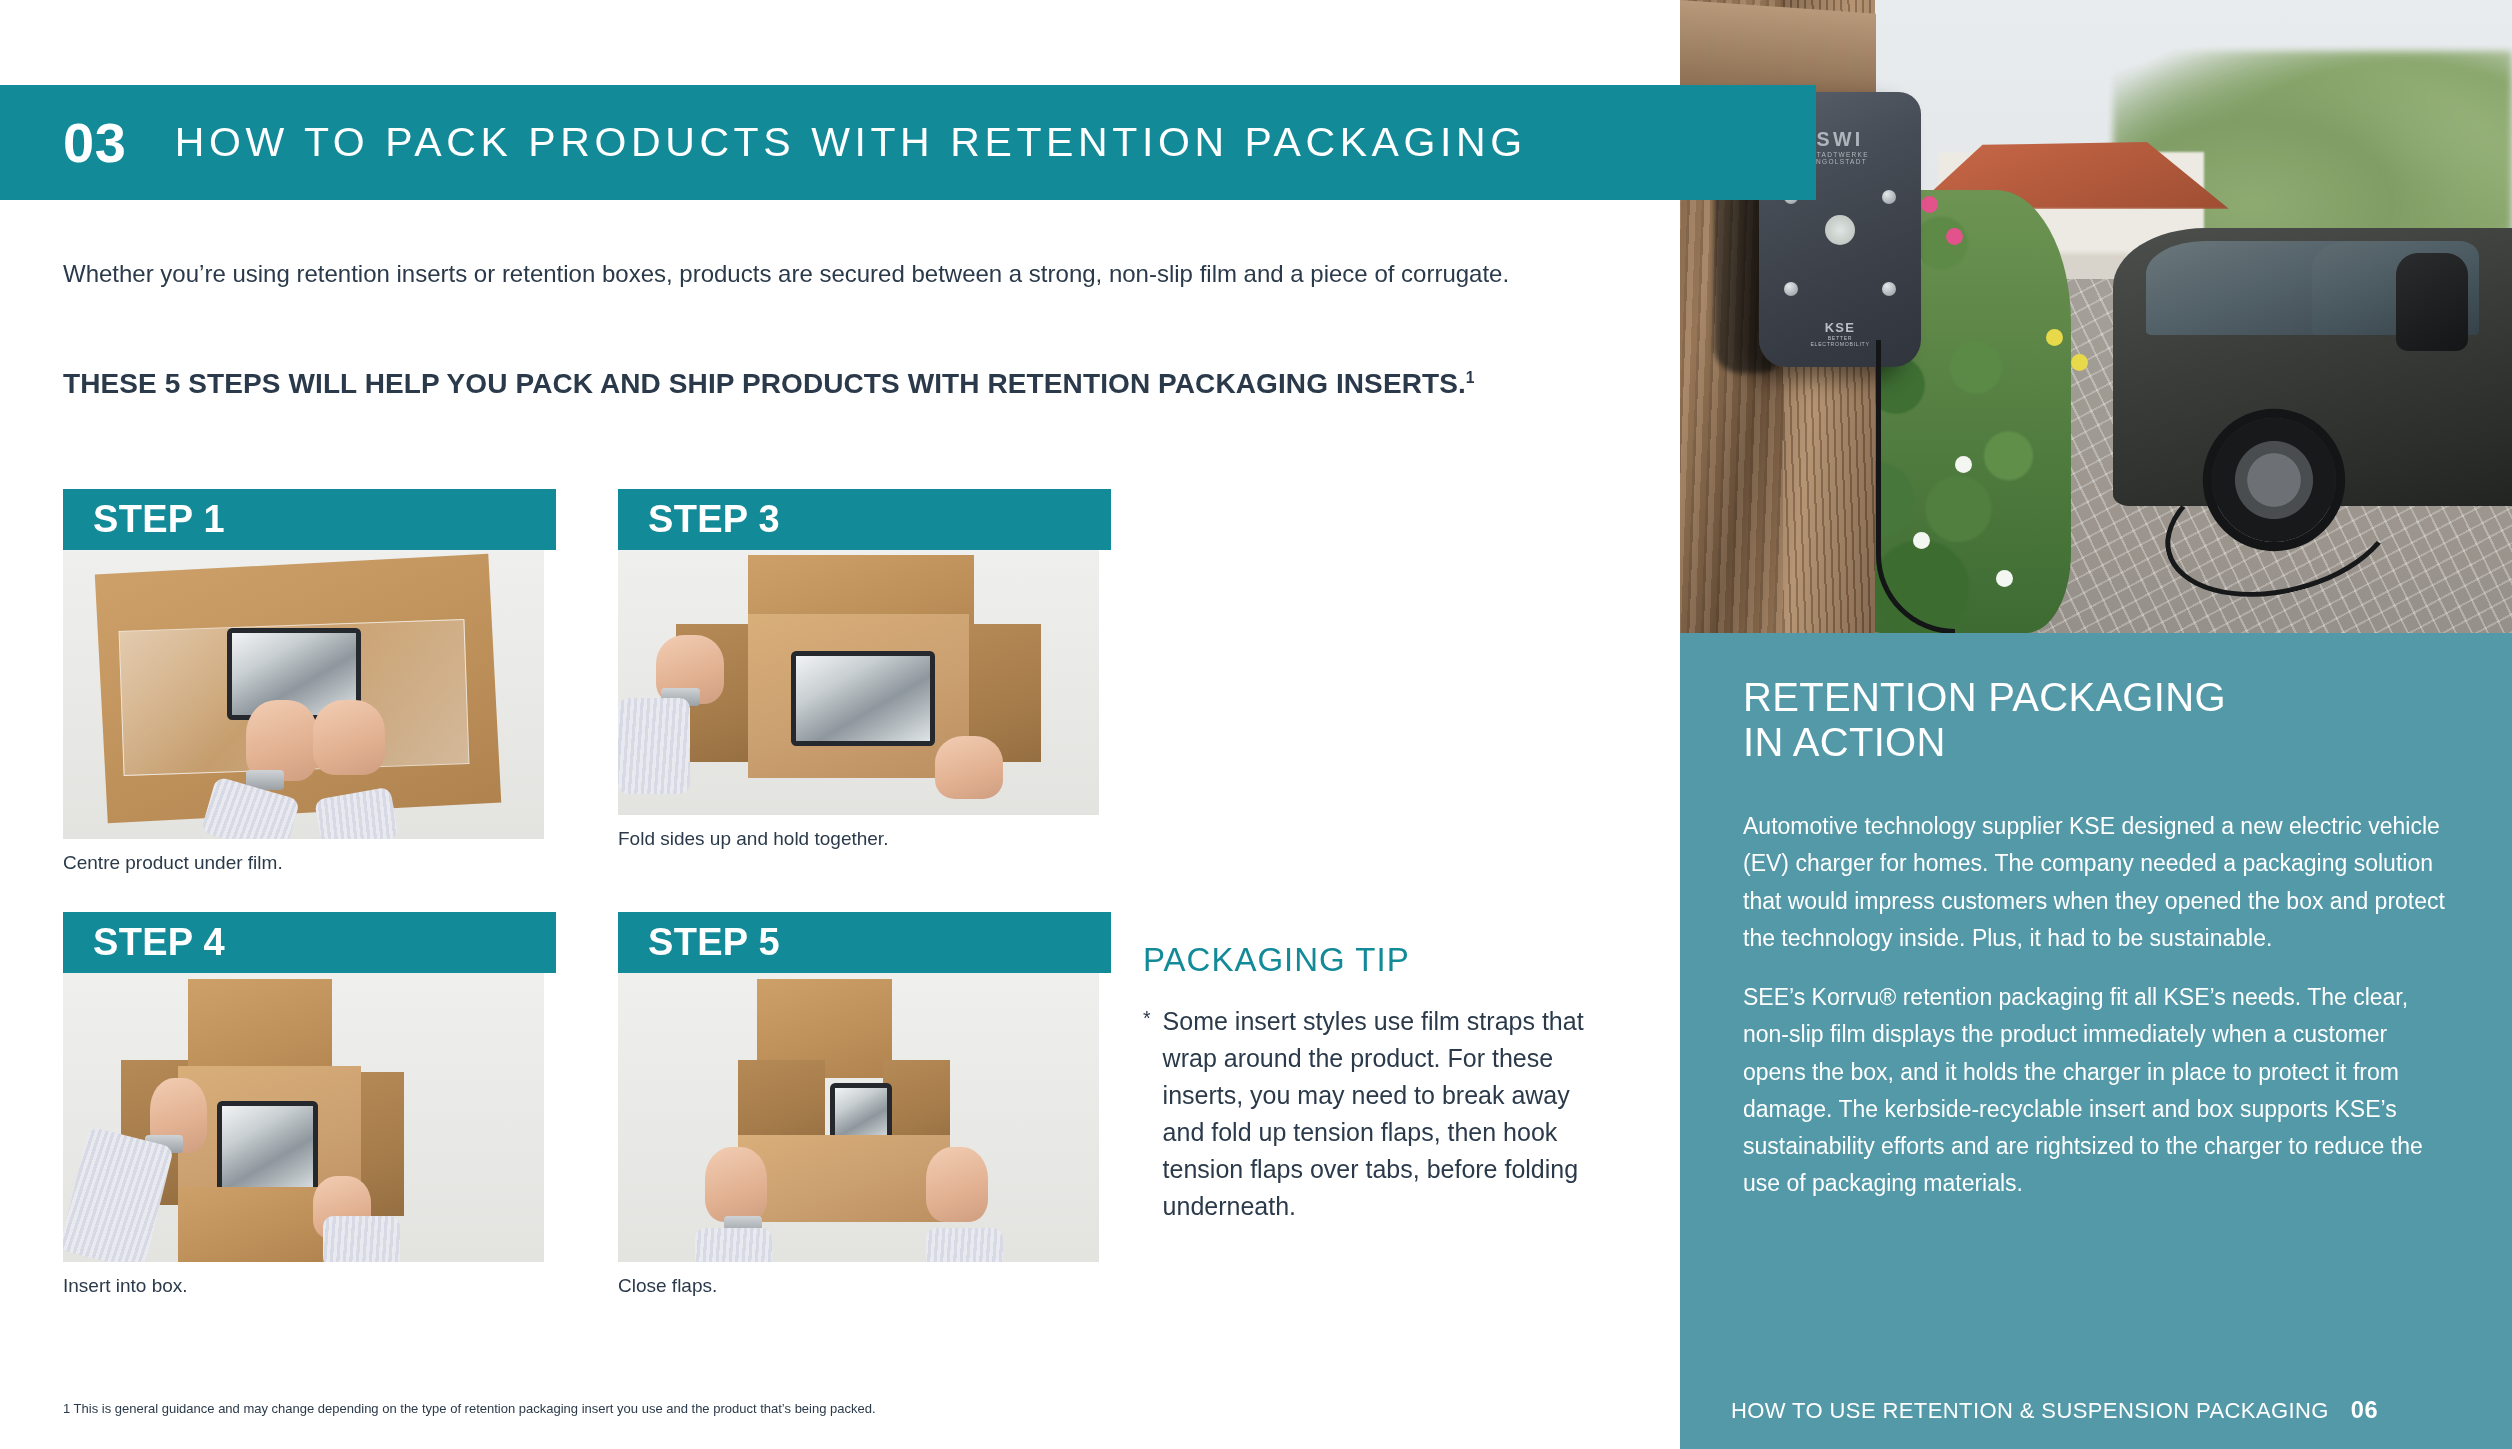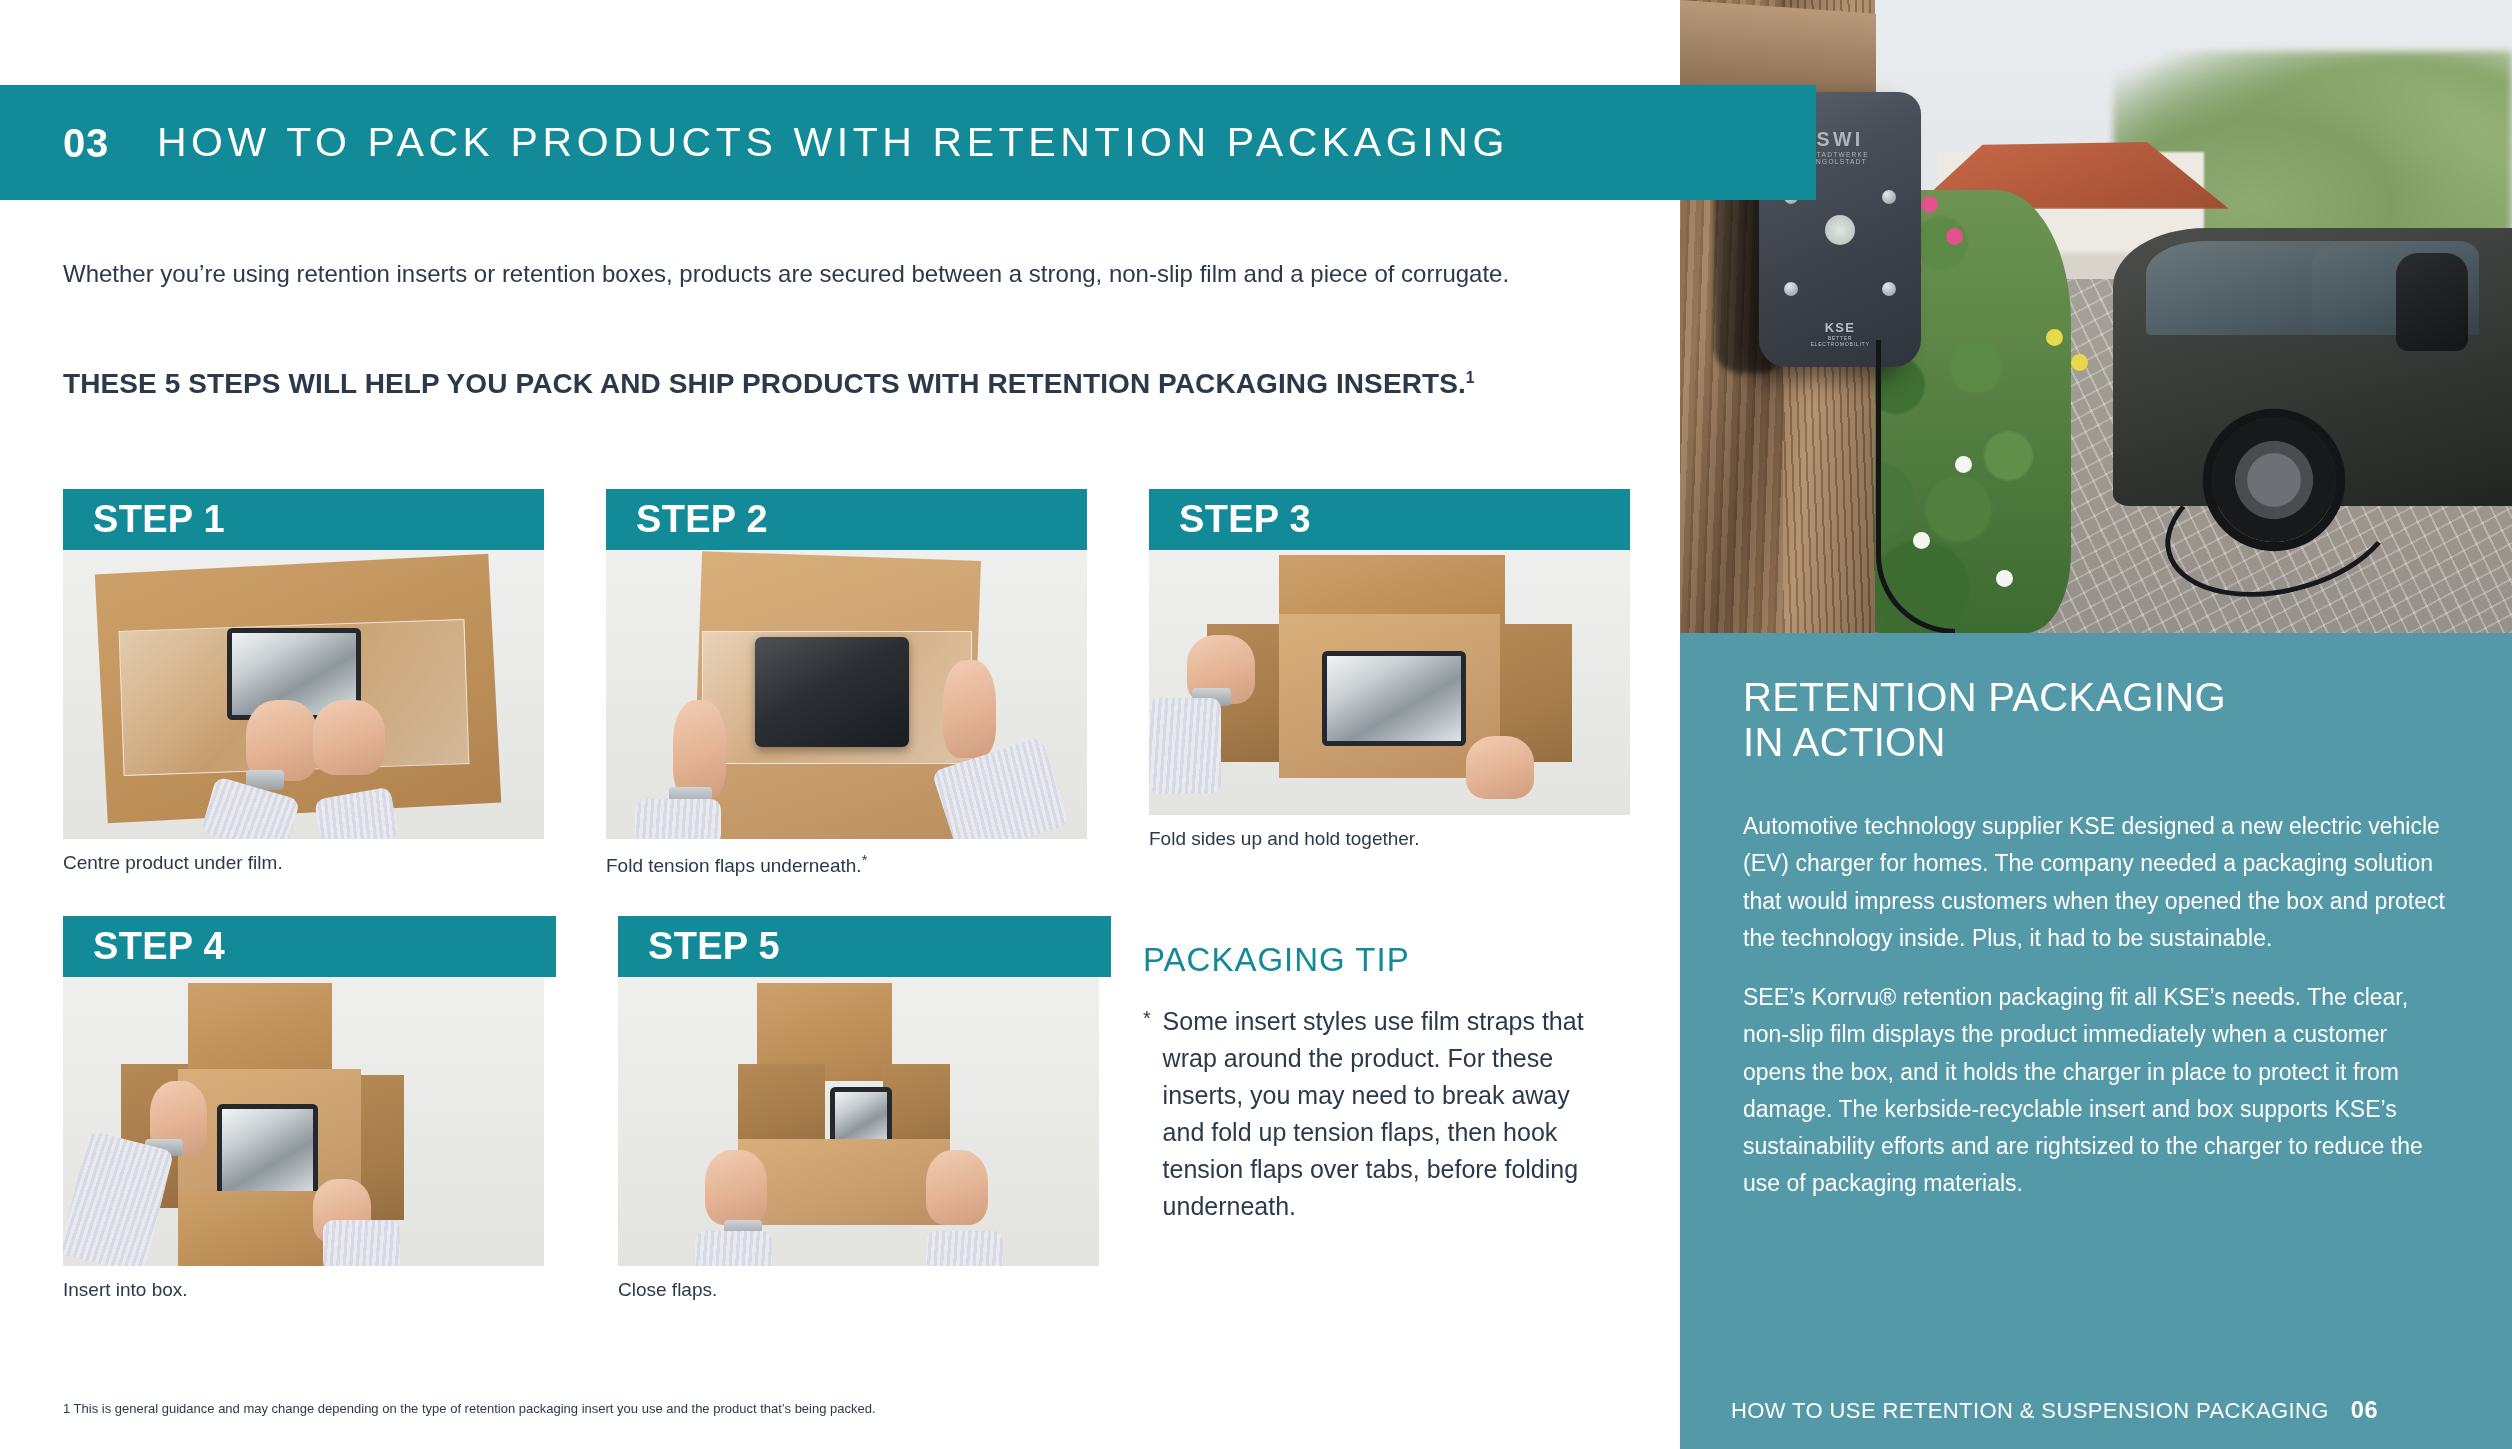--- a/index.html
+++ b/index.html
@@ -180,21 +180,21 @@
   }
   .side-panel .footer .pg { margin-left:22px; font-weight:700; font-size:23.6px; }
 
   
   .header-bar {
     position:absolute; left:0; top:85px; width:1816px; height:115px;
     background:#128a98;
     display:flex; align-items:center;
   }
   .header-bar .num {
-    color:#ffffff; font-size:40px; font-weight:700; line-height:1;
+    color:#ffffff; font-size:56px; font-weight:700; line-height:1;
     margin-left:63px; letter-spacing:0.7px;
   }
   .header-bar .title {
     color:#ffffff; font-size:41px; font-weight:400;
     letter-spacing:4.6px; margin-left:48px; white-space:nowrap;
   }
 
   
   .intro {
     position:absolute; left:63px; top:256px; width:1518px;
@@ -343,38 +343,20 @@
           <div class="watch" style="left:38%; top:76%; width:8%; height:7%;"></div>
           <div class="sleeve" style="left:30%; top:82%; width:18%; height:20%; transform:rotate(16deg);"></div>
           <div class="sleeve" style="left:53%; top:84%; width:16%; height:18%; transform:rotate(-10deg);"></div>
         </div>
       </div>
       <div class="caption">
         <span>Centre product under film.</span>
       </div>
     </div>
 
-    <div class="col">
-      <div class="step-label">STEP 2</div>
-      <div class="photo tall">
-        <div class="scene">
-          <div class="kraft light" style="left:19%; top:2%; width:58%; height:100%; transform:rotate(2deg);"></div>
-          <div class="film" style="left:20%; top:28%; width:56%; height:46%;"></div>
-          <div class="product-dark" style="left:31%; top:30%; width:32%; height:38%;"></div>
-          <div class="hand" style="left:14%; top:52%; width:11%; height:34%;"></div>
-          <div class="hand" style="left:70%; top:38%; width:11%; height:34%;"></div>
-          <div class="watch" style="left:13%; top:82%; width:9%; height:7%;"></div>
-          <div class="sleeve" style="left:6%; top:86%; width:18%; height:16%;"></div>
-          <div class="sleeve" style="left:70%; top:70%; width:24%; height:32%; transform:rotate(-18deg);"></div>
-        </div>
-      </div>
-      <div class="caption">
-        <span>Fold tension flaps underneath.</span><sup>*</sup>
-      </div>
-    </div>
 
     <div class="col">
       <div class="step-label">STEP 3</div>
       <div class="photo short">
         <div class="scene">
           <div class="kraft" style="left:27%; top:2%; width:47%; height:36%;"></div>
           <div class="kraft dark" style="left:12%; top:28%; width:18%; height:52%;"></div>
           <div class="kraft dark" style="left:70%; top:28%; width:18%; height:52%;"></div>
           <div class="kraft light" style="left:27%; top:24%; width:46%; height:62%;"></div>
           <div class="product-glossy" style="left:36%; top:38%; width:30%; height:36%;"></div>

